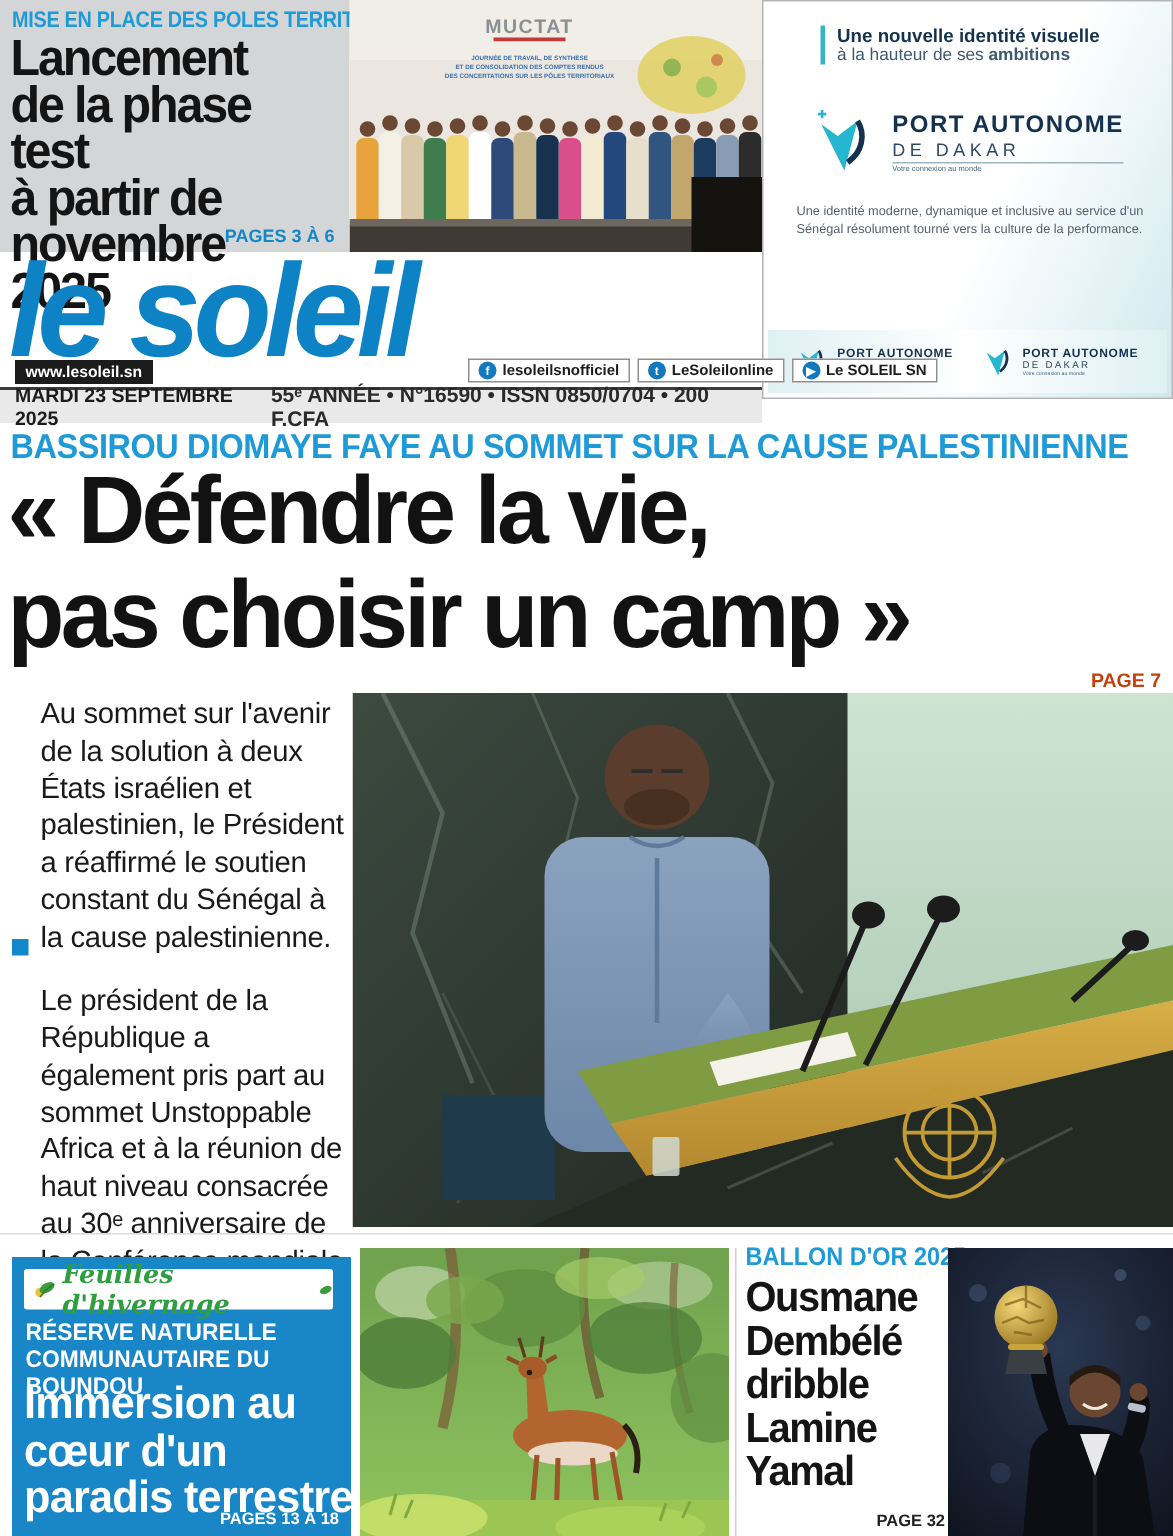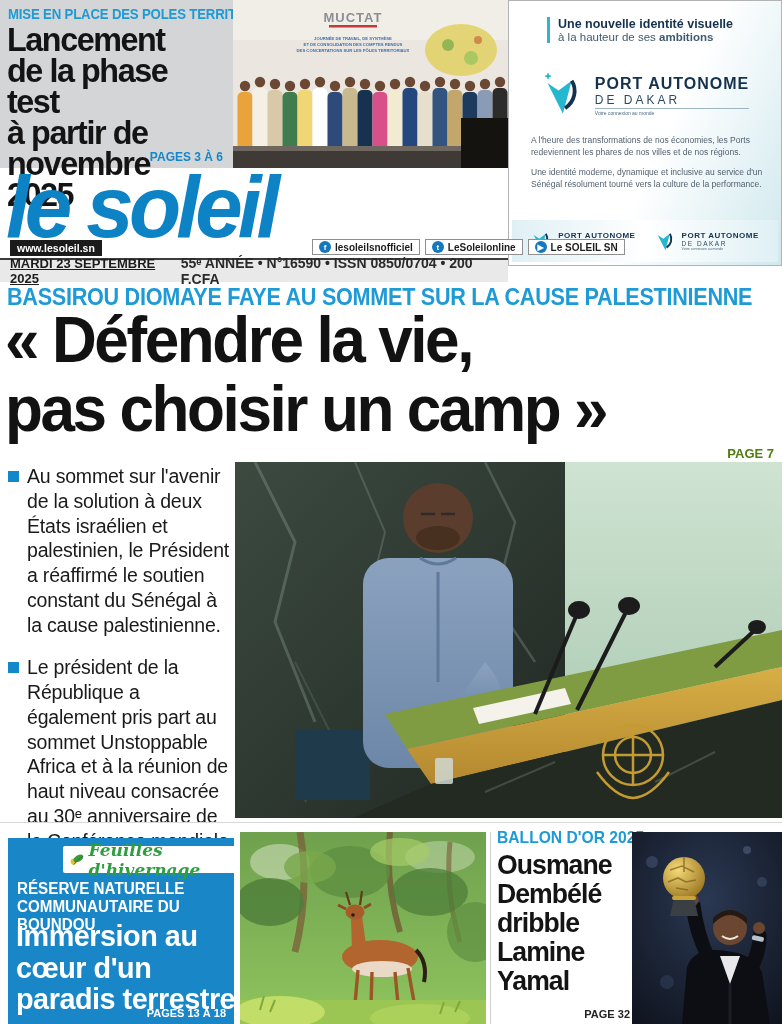--- a/index.html
+++ b/index.html
@@ -28,35 +28,35 @@
   .mini-name1{font-size:8px;font-weight:bold;color:#14324e;letter-spacing:.5px;}
   .mini-name2{font-size:6.5px;color:#2d4a63;letter-spacing:1.5px;}
   .mini-tag{font-size:3.5px;color:#4a6a80;}
   
   .logo{left:6px;top:156px;font-size:88px;font-weight:bold;font-style:italic;color:#0d82c4;letter-spacing:-5px;transform:scaleX(.97);transform-origin:left;}
   .url-box{left:10px;top:240px;background:#1b1b1b;color:#fff;font-size:10.5px;font-weight:bold;padding:2px 7px;}
   .social-row{left:312px;top:239px;display:flex;gap:5px;}
   .social-badge{display:flex;align-items:center;gap:4px;background:#fff;border:1px solid #8f8f8f;padding:1px 6px;font-size:10px;font-weight:bold;color:#1c1c1c;}
   .social-dot{width:12px;height:12px;border-radius:50%;background:#1478be;color:#fff;font-size:8px;font-weight:bold;display:flex;align-items:center;justify-content:center;}
   .date-bar{left:0;top:258px;width:508px;height:22px;background:#e9e9e9;border-top:2px solid #3c3c3c;display:flex;align-items:center;justify-content:space-between;}
-  .date-left{font-size:13px;font-weight:bold;color:#1c1c1c;padding-left:10px;text-decoration:underline;}
+  .date-left{font-size:13px;font-weight:bold;color:#1c1c1c;padding-left:10px;}
   .date-right{font-size:14px;font-weight:bold;color:#2a2a2a;padding-right:6px;}
   
   .lead-kicker{left:7px;top:284px;font-size:23px;font-weight:bold;color:#1e9ad6;white-space:nowrap;transform:scaleX(.94);transform-origin:left;letter-spacing:-.3px;}
   .lead-headline{left:5px;top:306px;width:800px;font-weight:bold;color:#121212;font-size:64px;line-height:69px;letter-spacing:-2.5px;transform:scaleX(.97);transform-origin:left;}
-  .lead-page{right:8px;top:446px;font-size:13px;font-weight:bold;color:#4d7c0f;}
+  .lead-page{right:8px;top:446px;font-size:13px;font-weight:bold;color:#c2410c;}
   .lead-col{left:8px;top:464px;width:224px;}
-  .bullet{display:flex;gap:8px;margin-bottom:18px;}
+  .bullet{display:flex;gap:8px;margin-bottom:18px;align-items:flex-end;}
   .bullet-sq{flex:0 0 11px;width:11px;height:11px;background:#1287c9;margin-top:7px;}
   .bullet-text{font-size:19.5px;line-height:1.27;color:#1a1a1a;letter-spacing:-.2px;}
   .main-photo{left:235px;top:462px;width:547px;height:356px;}
   
   .bottom-line{left:0;top:822px;width:782px;height:1px;background:#d8d8d8;}
   .nature-panel{left:8px;top:838px;width:226px;height:186px;background:#1886c7;}
-  .series-banner{position:absolute;left:8px;top:8px;width:206px;height:27px;background:#fff;border-radius:2px;display:flex;align-items:center;gap:4px;padding-left:6px;box-sizing:border-box;margin-left:47px;}
+  .series-banner{position:absolute;left:8px;top:8px;width:206px;height:27px;background:#fff;border-radius:2px;display:flex;align-items:center;gap:4px;padding-left:6px;box-sizing:border-box;}
   .series-text{font-family:"DejaVu Serif",serif;font-style:italic;font-weight:bold;font-size:17px;color:#2f9e41;}
   .nature-kicker{position:absolute;left:9px;top:42px;width:215px;font-size:16px;font-weight:bold;color:#fff;line-height:1.12;transform:scaleX(.95);transform-origin:left;}
   .nature-headline{position:absolute;left:8px;top:82px;font-size:30px;font-weight:bold;color:#fff;line-height:1.05;letter-spacing:-.5px;transform:scaleX(.96);transform-origin:left;white-space:nowrap;}
   .nature-pages{position:absolute;right:8px;bottom:5px;font-size:11px;font-weight:bold;color:#fff;}
   .gazelle-photo{left:240px;top:832px;width:246px;height:192px;}
   .v-divider{left:490px;top:832px;width:1px;height:192px;background:#cfcfcf;}
   .sport-col{left:497px;top:828px;width:133px;height:196px;}
   .sport-kicker{font-size:17px;font-weight:bold;color:#1e9ad6;white-space:nowrap;transform:scaleX(.92);transform-origin:left;}
   .sport-headline{margin-top:2px;font-size:28px;font-weight:bold;color:#141414;line-height:1.04;letter-spacing:-1px;transform:scaleX(.95);transform-origin:left;}
   .sport-page{position:absolute;right:0;bottom:4px;font-size:11px;font-weight:bold;color:#222;}
@@ -145,21 +145,20 @@
       <polygon points="5,9 19,37 27,7 15,16" fill="#25b7cf"></polygon>
       <path d="M27,7 C32,15 30,26 21,32" stroke="#14324e" stroke-width="3.4" fill="none"></path>
     </svg>
     <div>
       <div class="ad-logo-name1">PORT AUTONOME</div>
       <div class="ad-logo-name2">DE DAKAR</div>
       <div class="ad-logo-tag">Votre connexion au monde</div>
     </div>
   </div>
   <div class="ad-paras">
-    <p>A l'heure des transformations de nos économies, les Ports redeviennent les phares de nos villes et de nos régions.</p>
     <p>Une identité moderne, dynamique et inclusive au service d'un Sénégal résolument tourné vers la culture de la performance.</p>
   </div>
   <div class="ad-footer">
     <div class="mini-logo">
       <svg width="22" height="22" viewBox="0 0 40 40">
         <polygon points="5,9 19,37 27,7 15,16" fill="#25b7cf"></polygon>
         <path d="M27,7 C32,15 30,26 21,32" stroke="#14324e" stroke-width="3.4" fill="none"></path>
       </svg>
       <div>
         <div class="mini-name1">PORT AUTONOME</div>

